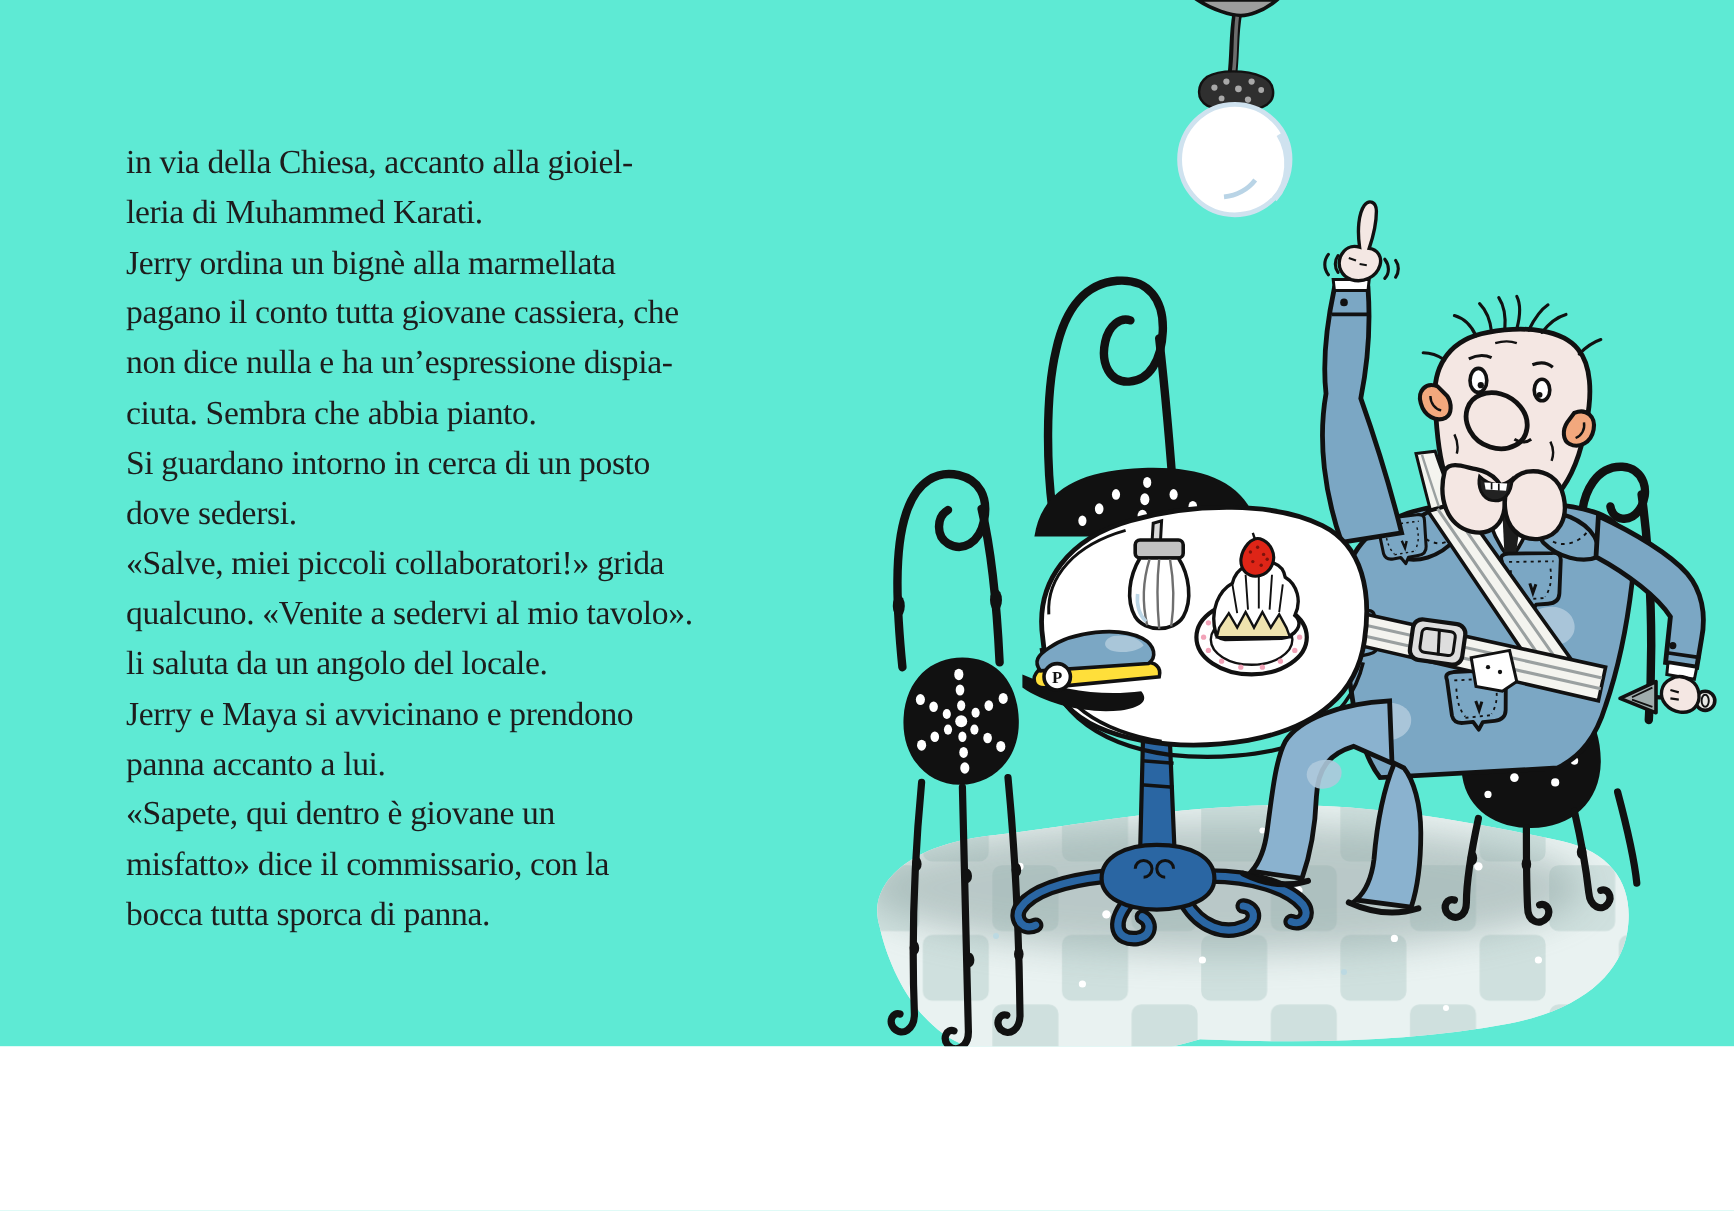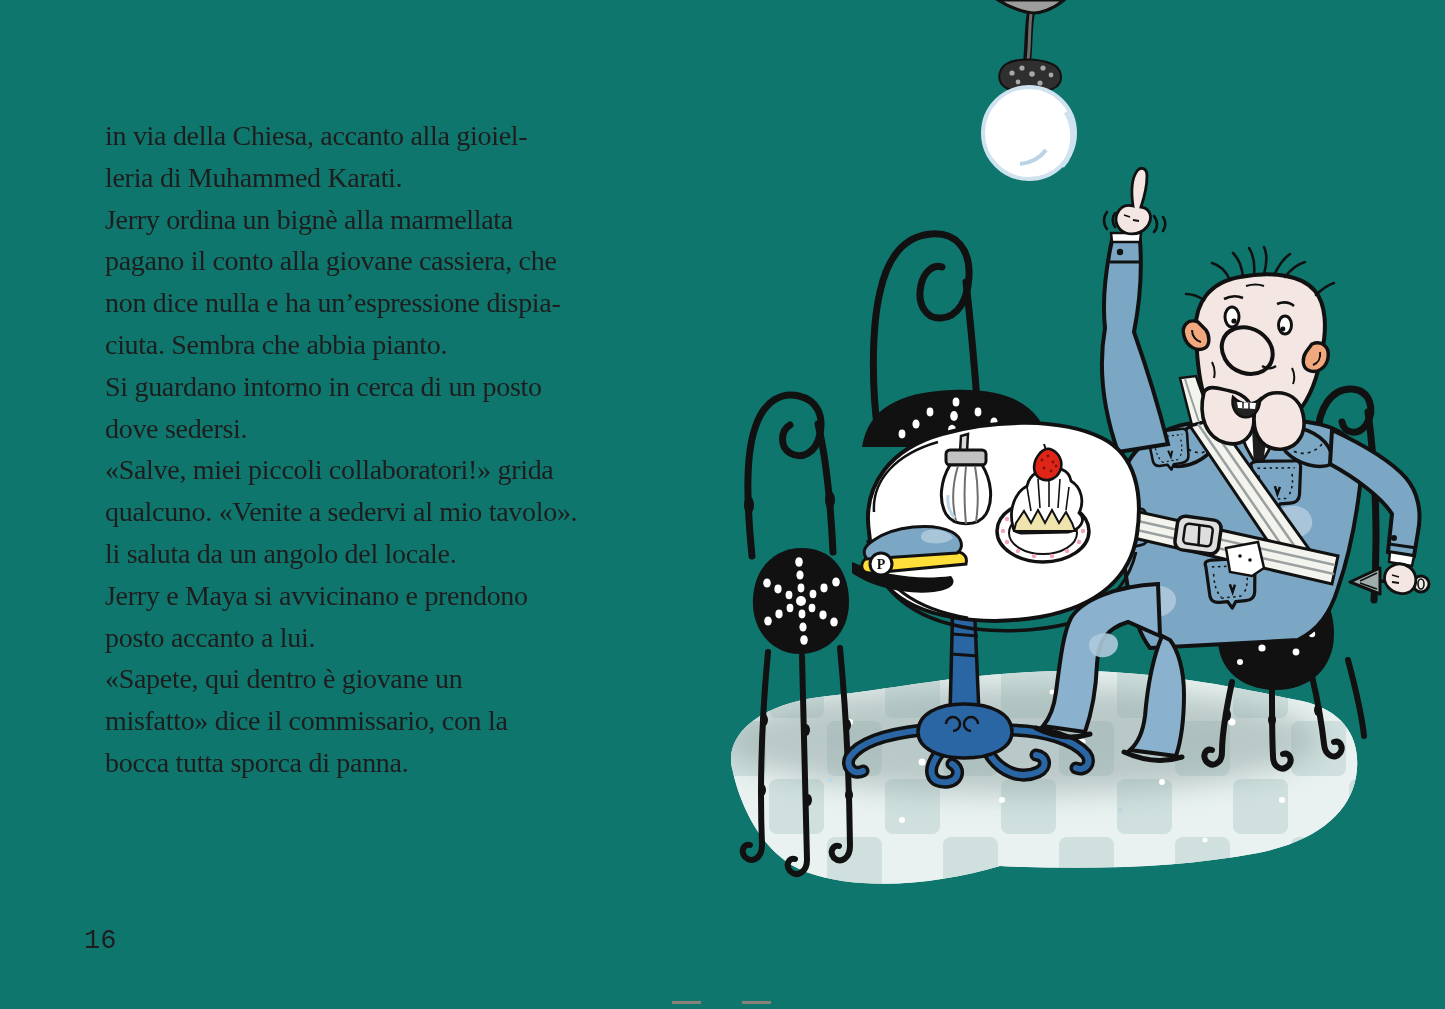--- a/index.html
+++ b/index.html
@@ -1,19 +1,19 @@
 <!DOCTYPE html>
 <html><head>
 <meta charset="utf-8">
 <style>
   html,body{margin:0;padding:0;background:#ffffff;}
   #page{
     position:relative;
-    width:1445px;height:1009px;
-    background:#0f766e;
+    width:1445px;height:872px;
+    background:#5eead4;
     overflow:hidden;
     font-family:"Liberation Serif","DejaVu Serif",serif;
     color:#1c1c1c;
   }
   #story{
     position:absolute;left:105px;top:115px;width:560px;
     font-size:28px;line-height:41.8px;letter-spacing:-0.3px;
     color:#1d1d1d;
   }
   .story-line{white-space:nowrap;}
@@ -30,30 +30,30 @@
 </style>
 </head>
 <body>
 
 <div id="page">
 
   <div id="story">
     <div class="story-line">in via della Chiesa, accanto alla gioiel-</div>
     <div class="story-line">leria di Muhammed Karati.</div>
     <div class="story-line">Jerry ordina un bignè alla marmellata</div>
-    <div class="story-line">pagano il conto alla giovane cassiera, che</div>
+    <div class="story-line">pagano il conto tutta giovane cassiera, che</div>
     <div class="story-line">non dice nulla e ha un’espressione dispia-</div>
     <div class="story-line">ciuta. Sembra che abbia pianto.</div>
     <div class="story-line">Si guardano intorno in cerca di un posto</div>
     <div class="story-line">dove sedersi.</div>
     <div class="story-line">«Salve, miei piccoli collaboratori!» grida</div>
     <div class="story-line">qualcuno. «Venite a sedervi al mio tavolo».</div>
     <div class="story-line">li saluta da un angolo del locale.</div>
     <div class="story-line">Jerry e Maya si avvicinano e prendono</div>
-    <div class="story-line">posto accanto a lui.</div>
+    <div class="story-line">panna accanto a lui.</div>
     <div class="story-line">«Sapete, qui dentro è giovane un</div>
     <div class="story-line">misfatto» dice il commissario, con la</div>
     <div class="story-line">bocca tutta sporca di panna.</div>
   </div>
 
   <div id="page-number">16</div>
 
   <svg id="illustration" width="1445" height="1009" viewBox="0 0 1445 1009" xmlns="http://www.w3.org/2000/svg">
     <defs>
       <filter id="soft" x="-40%" y="-80%" width="180%" height="260%">

